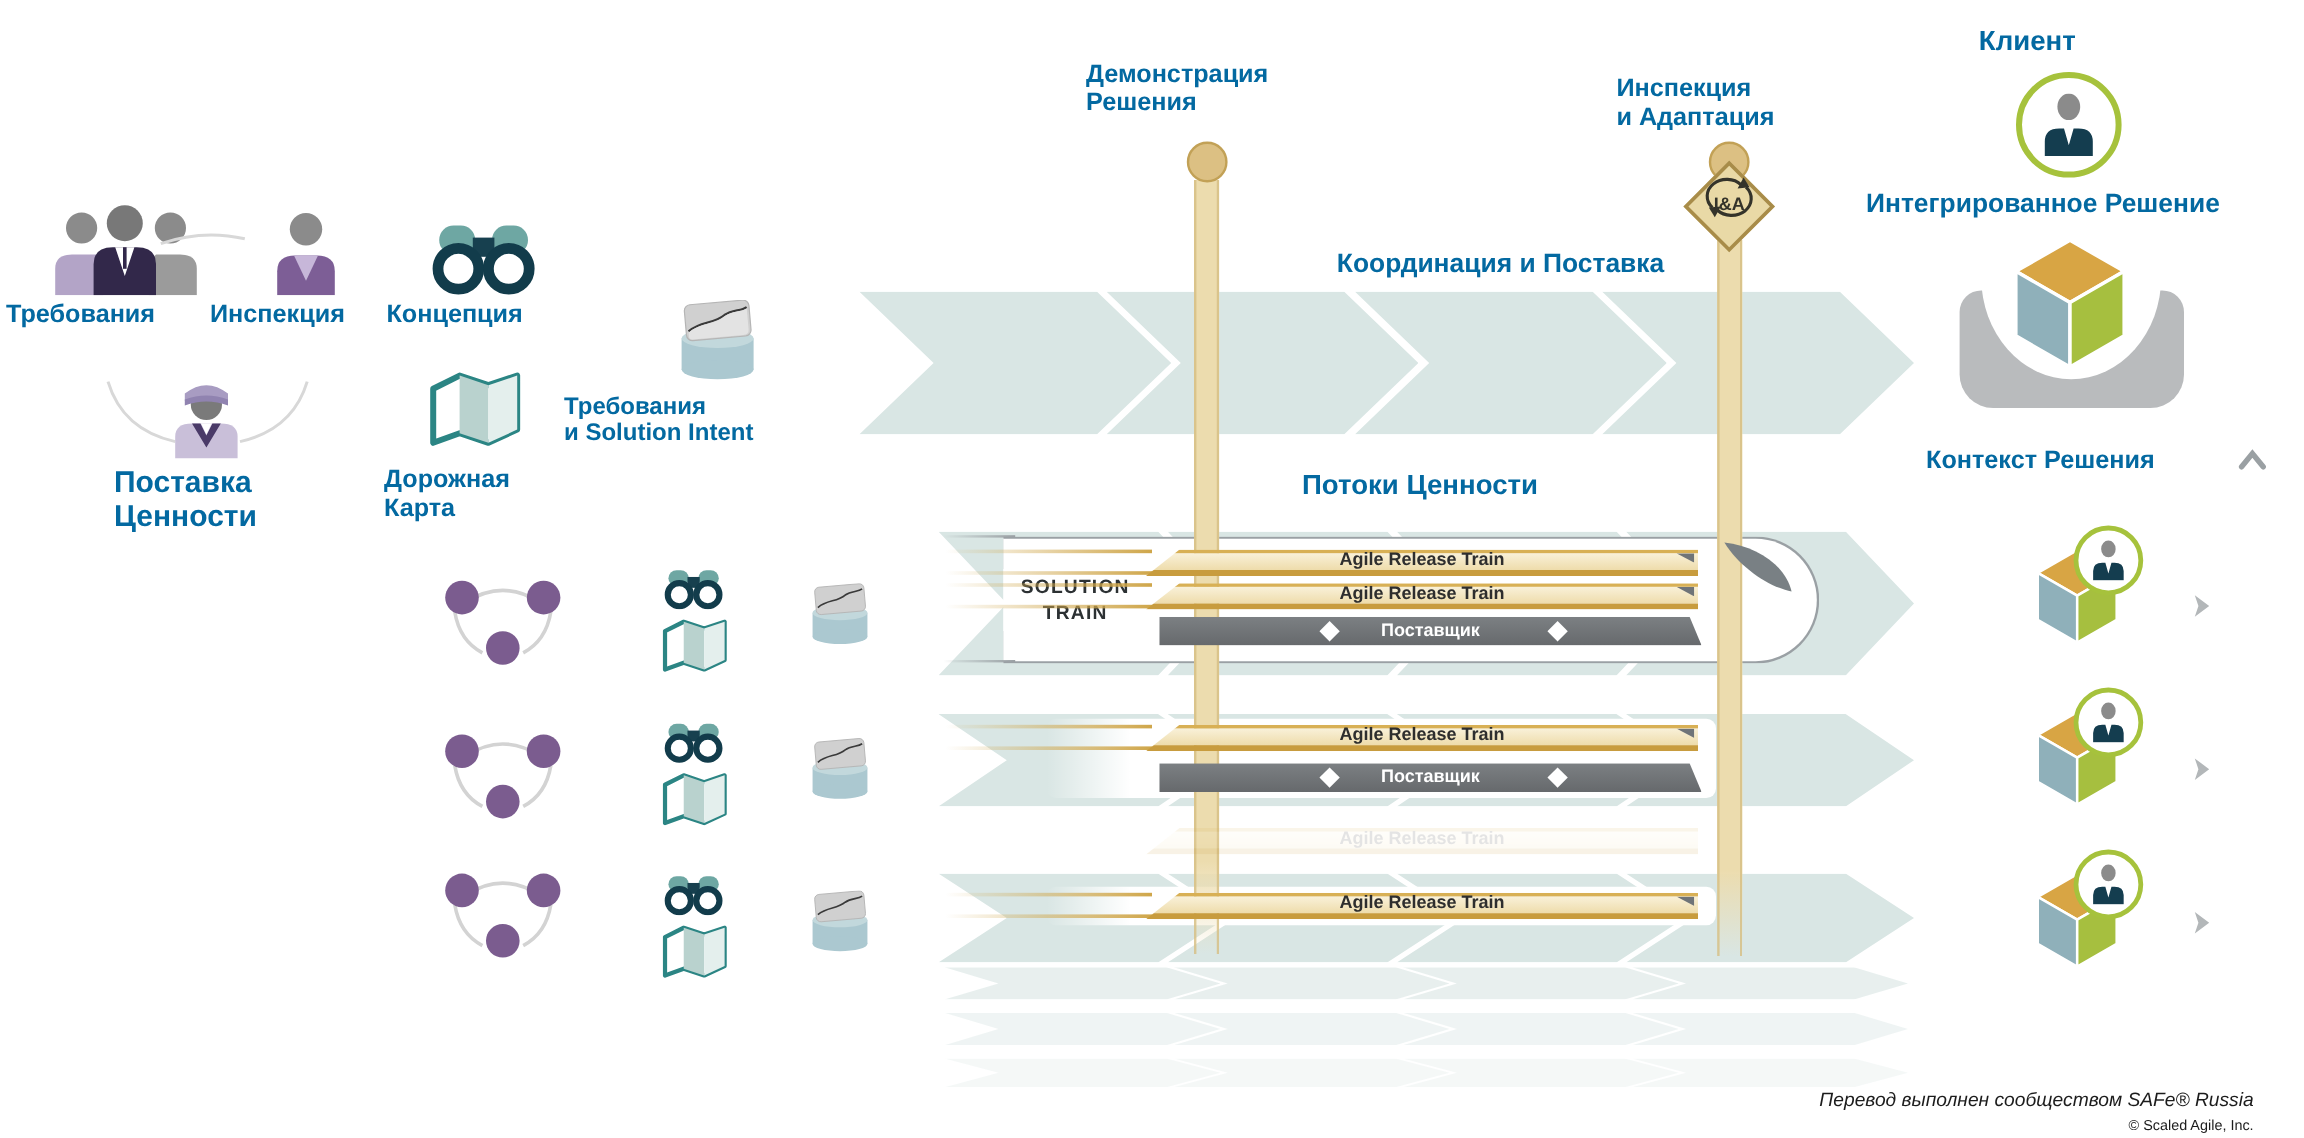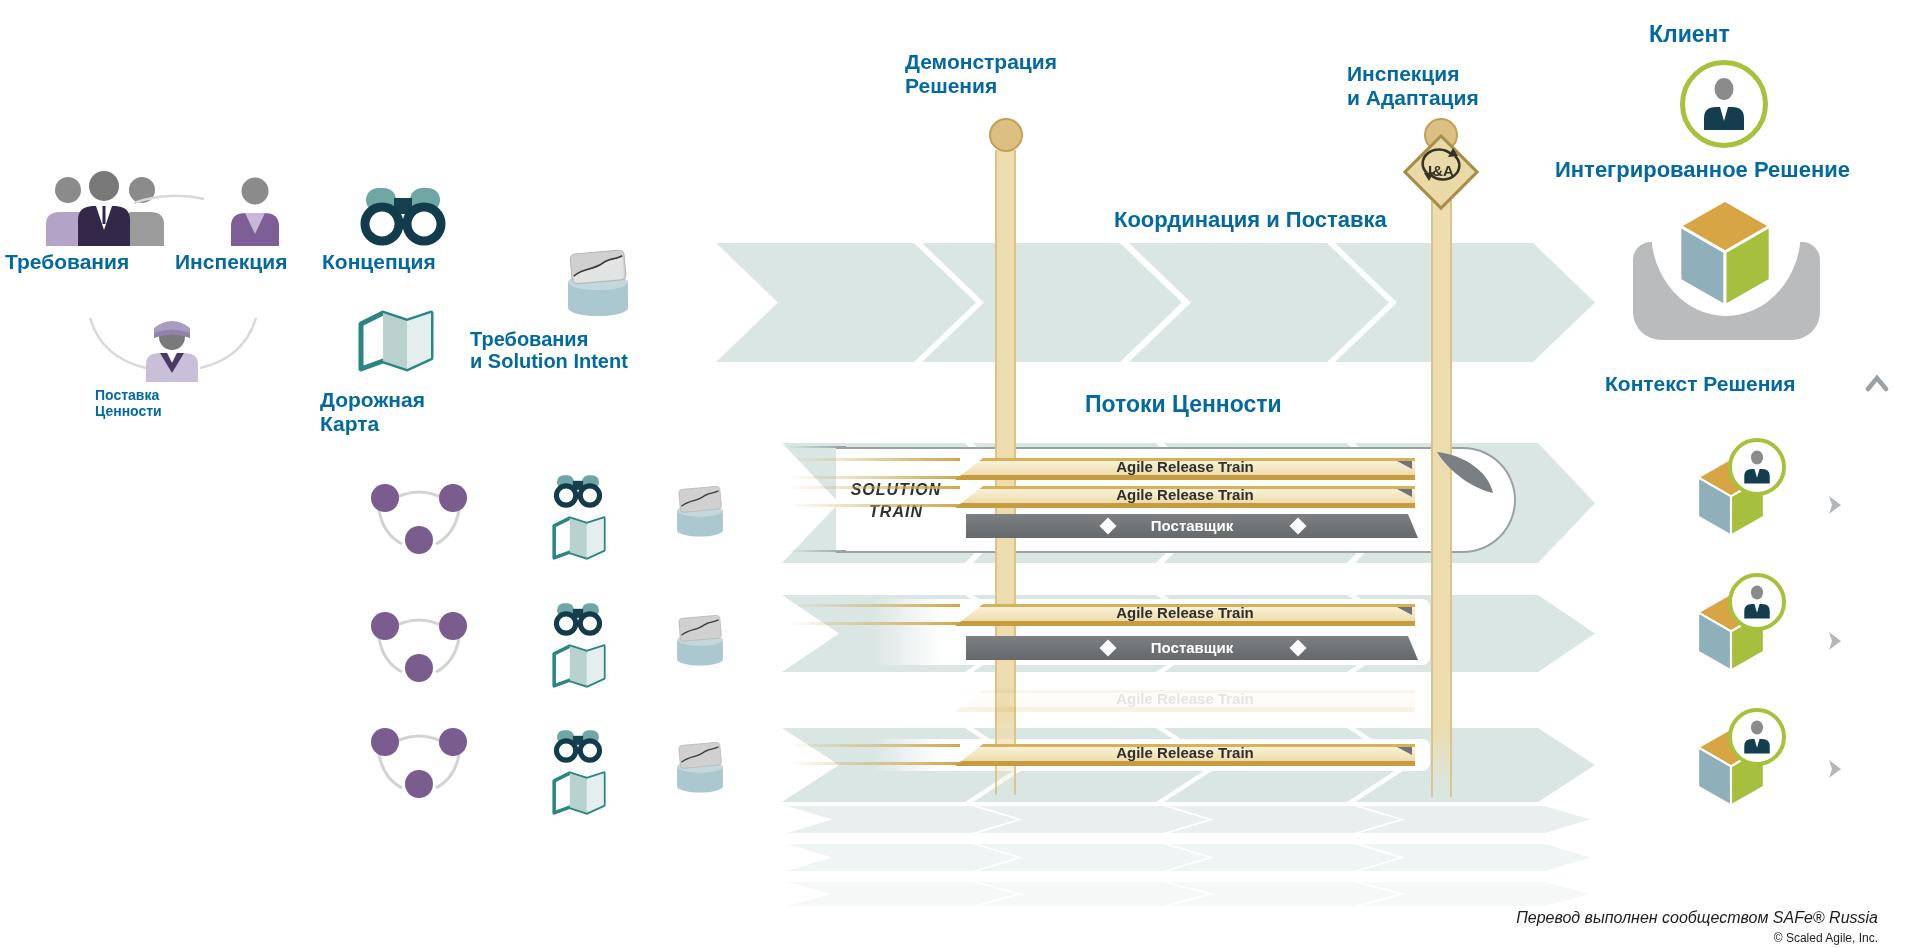--- a/index.html
+++ b/index.html
@@ -34,21 +34,21 @@
   .speed{position:absolute;height:3px;width:172px;z-index:4;
          background:linear-gradient(90deg,rgba(207,166,74,0),#cfa64a);}
   .tspeed{position:absolute;height:2px;width:60px;z-index:3;
           background:linear-gradient(90deg,rgba(154,160,164,0),#9aa0a4);}
   .supplier{position:absolute;height:24px;z-index:4;color:#fff;
             background:linear-gradient(180deg,#7c8083,#66696c);
             clip-path:polygon(0 0,calc(100% - 10px) 0,100% 100%,0 100%);}
   .sup-text{position:absolute;left:0;right:0;top:3px;text-align:center;font-weight:bold;font-size:15px;}
   .dia-w{position:absolute;top:6px;width:12px;height:12px;background:#fff;transform:rotate(45deg);}
   .ghost{opacity:.13;}
-  .strain{position:absolute;z-index:4;font-style:italic;font-weight:bold;font-size:16px;
+  .strain{position:absolute;z-index:4;font-weight:bold;font-size:16px;
           letter-spacing:1px;color:#2c3133;text-align:center;line-height:1.35;}
   
   .dia-box{position:absolute;width:78px;height:78px;z-index:5;}
   .dia-shape{position:absolute;left:12px;top:12px;width:54px;height:54px;transform:rotate(45deg);
              background:#e9d9a6;border:3px solid #a88c49;box-sizing:border-box;}
   .dia-label{position:absolute;left:0;right:0;top:29px;text-align:center;font-weight:800;
              font-size:15px;color:#34332a;z-index:6;}
   .client-ring{position:absolute;width:88px;height:88px;border-radius:50%;background:#fff;
                border:5px solid #a6c23c;box-sizing:border-box;z-index:5;}
   .mini-ring{position:absolute;width:58px;height:58px;border-radius:50%;background:#fff;
@@ -182,21 +182,21 @@
     <path d="M172,4 Q160,44 116,54" stroke="#d8d8d8" stroke-width="2.5" fill="none"></path>
   </svg>
   <svg class="abs" style="left:140px;top:306px;z-index:5" width="64" height="76" viewBox="0 0 64 76">
     <circle cx="32" cy="31" r="13" fill="#7a7a7a"></circle>
     <path d="M14,22 Q32,8 50,22 L50,28 Q32,21 14,28 Z" fill="#a89cc2"></path>
     <path d="M14,27 Q32,20 50,27 L50,32 Q32,25 14,32 Z" fill="#9083b0"></path>
     <path d="M6,76 V58 Q6,47 20,47 H44 Q58,47 58,58 V76 Z" fill="#c9bfd9"></path>
     <path d="M20,47 L32,67 L44,47 L37,47 L32,57 L27,47 Z" fill="#4a3a68"></path>
     <path d="M27.5,47 L32,56 L36.5,47 Z" fill="#ffffff"></path>
   </svg>
-  <div class="lbl" style="left:95px;top:388px;width:160px;font-size:14px">
+  <div class="lbl" style="left:95px;top:388px;width:160px;font-size:25px">
     <div>Поставка</div>
     <div>Ценности</div>
   </div>
 
   <svg class="abs" style="left:358px;top:310px;z-index:5" width="76" height="62" viewBox="0 0 76 62">
     <path d="M3,14 L25,3 L49,11 L73,3 L73,48 L49,59 L25,51 L3,59 Z" fill="#ffffff" stroke="#2b8584" stroke-width="5" stroke-linejoin="round"></path>
     <path d="M25,3 L49,11 L49,59 L25,51 Z" fill="#b9d2ce"></path>
     <path d="M49,11 L73,3 L73,48 L49,59 Z" fill="#e4efed"></path>
   </svg>
   <div class="lbl" style="left:320px;top:388px;width:160px;font-size:21px">

